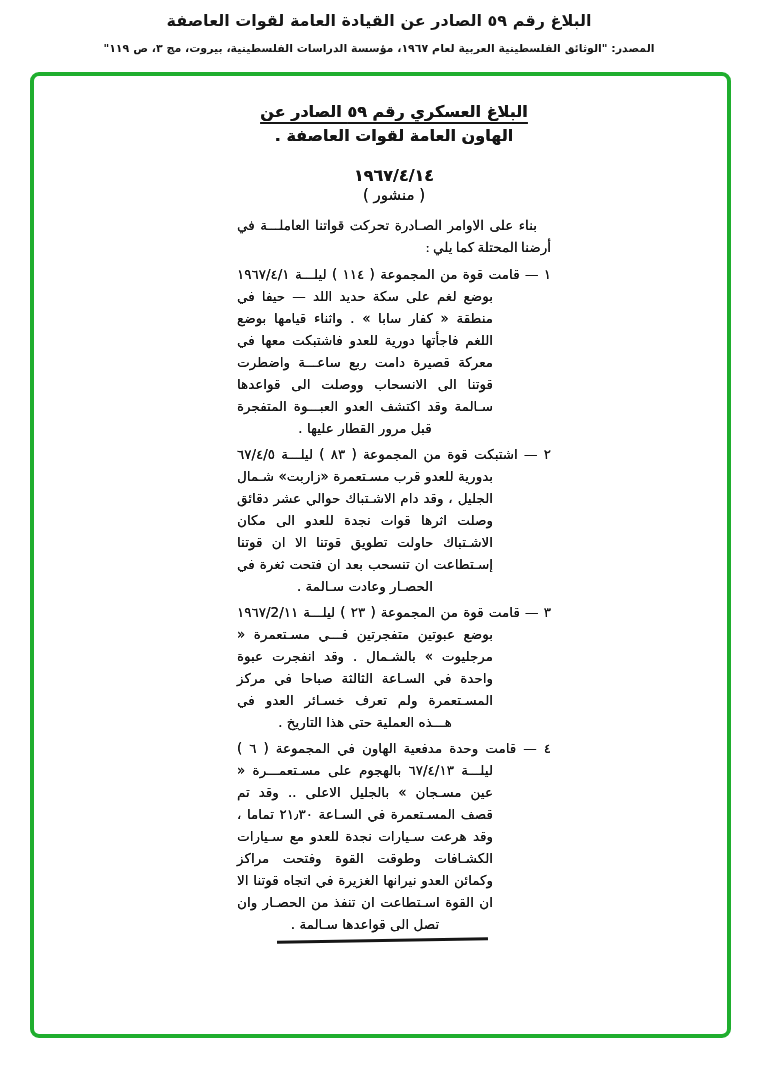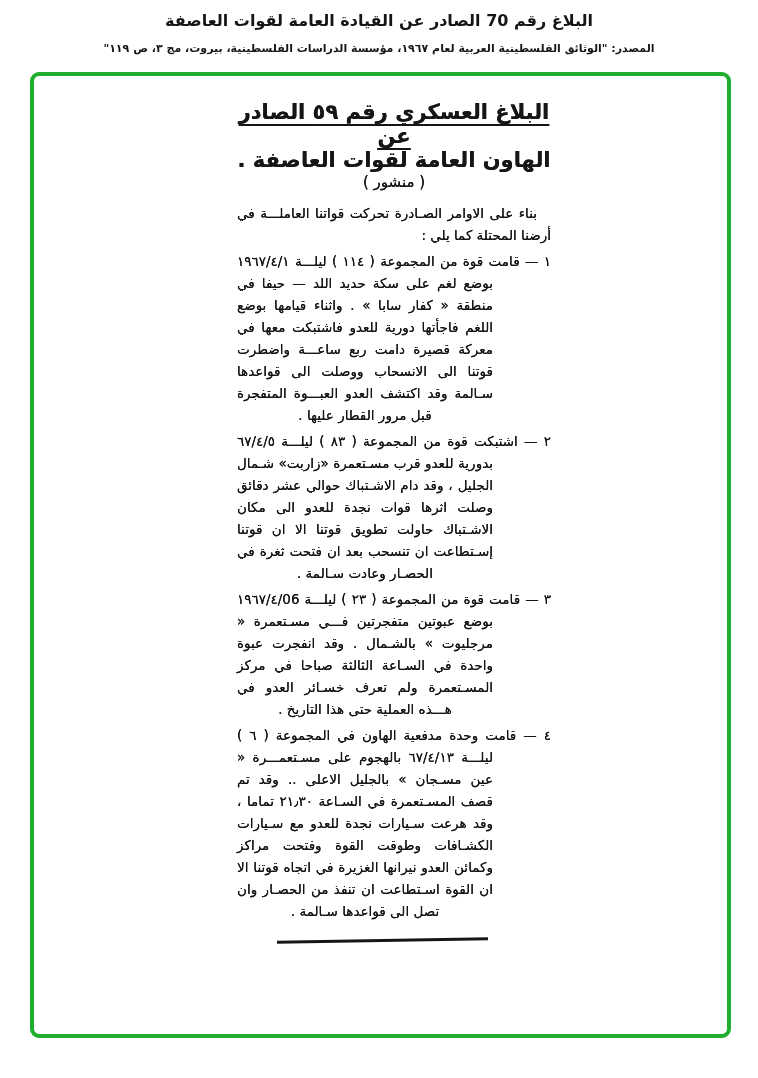--- a/index.html
+++ b/index.html
@@ -50,21 +50,21 @@
     position: absolute;
     left: 237px;
     top: 100px;
     width: 314px;
     direction: rtl;
     text-shadow: 0 0 0.4px currentColor;
   }
   .doc-title {
     text-align: center;
     font-weight: bold;
-    font-size: 21px;
+    font-size: 16px;
     line-height: 24px;
   }
   .doc-title .l1 {
     text-decoration: underline;
     text-decoration-thickness: 2px;
     text-underline-offset: 5px;
   }
   .doc-date {
     margin-top: 18px;
     text-align: center;
@@ -77,20 +77,21 @@
     text-align: center;
     font-weight: normal;
     font-size: 15px;
   }
   .intro {
     margin-top: 11px;
     font-size: 13.5px;
     line-height: 22px;
     text-align: justify;
     text-indent: 14px;
+    font-family: Liberation Serif, serif;
   }
   .item {
     margin-top: 4px;
     font-size: 13.5px;
     line-height: 22px;
     text-align: justify;
     text-align-last: center;
     padding-right: 58px;
     text-indent: -58px;
   }
@@ -103,48 +104,49 @@
     top: 939px;
     width: 211px;
     height: 3px;
     background: #161616;
     transform: rotate(-1deg);
   }
 </style>
 </head>
 <body>
 
-<div class="page-header">البلاغ رقم 70 الصادر عن القيادة العامة لقوات العاصفة</div>
+<div class="page-header">البلاغ رقم ٥٩ الصادر عن القيادة العامة لقوات العاصفة</div>
 <div class="source-line">المصدر: "الوثائق الفلسطينية العربية لعام ١٩٦٧، مؤسسة الدراسات الفلسطينية، بيروت، مج ٣، ص ١١٩"</div>
 
 <div class="frame"></div>
 
 <div class="doc">
   <div class="doc-title">
     <span class="l1">البلاغ العسكري رقم ٥٩ الصادر عن</span><br>
     <span class="l2">الهاون العامة لقوات العاصفة .</span>
   </div>
 
+  <div class="doc-date">١٩٦٧/٤/١٤</div>
   <div class="doc-pub">( منشور )</div>
 
   <div class="intro">بناء على الاوامر الصـادرة تحركت قواتنا العاملـــة في أرضنا المحتلة كما يلي :</div>
 
   <div class="item">
     <span class="marker">١ —</span>
     <span class="itext">قامت قوة من المجموعة ( ١١٤ ) ليلـــة ١٩٦٧/٤/١ بوضع لغم على سكة حديد اللد — حيفا في منطقة « كفار سابا » . واثناء قيامها بوضع اللغم فاجأتها دورية للعدو فاشتبكت معها في معركة قصيرة دامت ربع ساعـــة واضطرت قوتنا الى الانسحاب ووصلت الى قواعدها سـالمة وقد اكتشف العدو العبـــوة المتفجرة قبل مرور القطار عليها .</span>
   </div>
 
   <div class="item">
     <span class="marker">٢ —</span>
     <span class="itext">اشتبكت قوة من المجموعة ( ٨٣ ) ليلـــة ٦٧/٤/٥ بدورية للعدو قرب مسـتعمرة «زاربت» شـمال الجليل ، وقد دام الاشـتباك حوالي عشر دقائق وصلت اثرها قوات نجدة للعدو الى مكان الاشـتباك حاولت تطويق قوتنا الا ان قوتنا إسـتطاعت ان تنسحب بعد ان فتحت ثغرة في الحصـار وعادت سـالمة .</span>
   </div>
 
   <div class="item">
     <span class="marker">٣ —</span>
-    <span class="itext">قامت قوة من المجموعة ( ٢٣ ) ليلـــة ١٩٦٧/٤/06 بوضع عبوتين متفجرتين فـــي مسـتعمرة « مرجليوت » بالشـمال . وقد انفجرت عبوة واحدة في السـاعة الثالثة صباحا في مركز المسـتعمرة ولم تعرف خسـائر العدو في هـــذه العملية حتى هذا التاريخ .</span>
+    <span class="itext">قامت قوة من المجموعة ( ٢٣ ) ليلـــة ١٩٦٧/2/١١ بوضع عبوتين متفجرتين فـــي مسـتعمرة « مرجليوت » بالشـمال . وقد انفجرت عبوة واحدة في السـاعة الثالثة صباحا في مركز المسـتعمرة ولم تعرف خسـائر العدو في هـــذه العملية حتى هذا التاريخ .</span>
   </div>
 
   <div class="item">
     <span class="marker">٤ —</span>
     <span class="itext">قامت وحدة مدفعية الهاون في المجموعة ( ٦ ) ليلـــة ٦٧/٤/١٣ بالهجوم على مسـتعمـــرة « عين مسـجان » بالجليل الاعلى .. وقد تم قصف المسـتعمرة في السـاعة ٢١٫٣٠ تماما ، وقد هرعت سـيارات نجدة للعدو مع سـيارات الكشـافات وطوقت القوة وفتحت مراكز وكمائن العدو نيرانها الغزيرة في اتجاه قوتنا الا ان القوة اسـتطاعت ان تنفذ من الحصـار وان تصل الى قواعدها سـالمة .</span>
   </div>
 </div>
 
 <div class="divider"></div>
 

